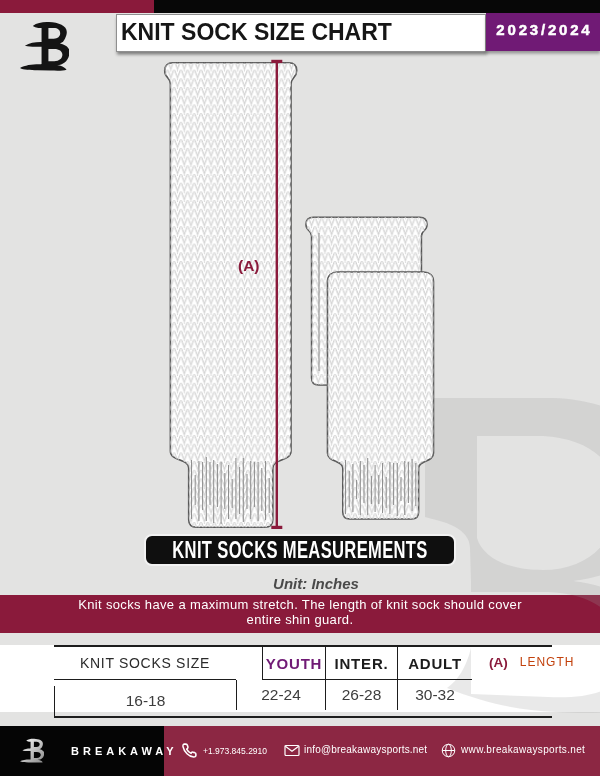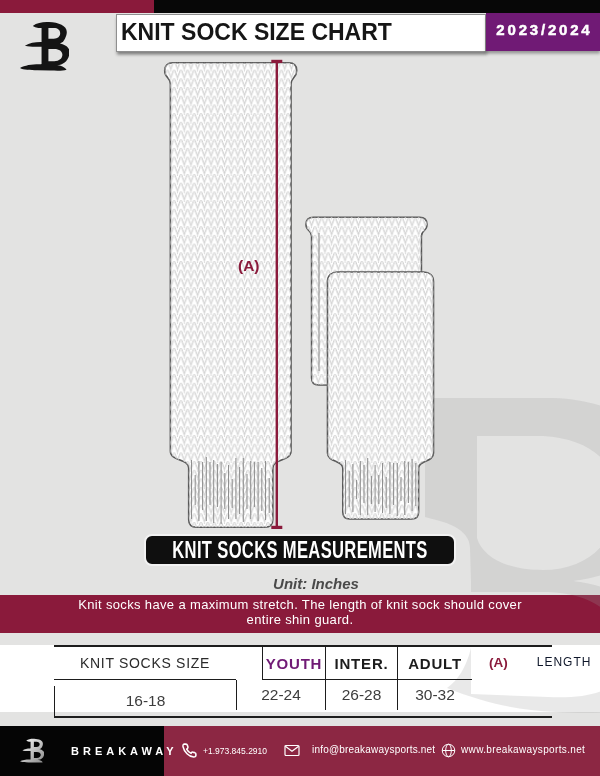--- a/index.html
+++ b/index.html
@@ -178,21 +178,21 @@
        border-top:2px solid #1d1d1d;border-bottom:2px solid #1d1d1d;">
 
     <div style="height:32px;border-bottom:1.5px solid #1d1d1d;display:flex;align-items:center;justify-content:center;
          font-size:14px;letter-spacing:0.7px;color:#2b2b2b;">KNIT SOCKS SIZE</div>
     <div style="height:32px;border-bottom:1.5px solid #1d1d1d;border-left:1.5px solid #1d1d1d;display:flex;align-items:center;justify-content:center;font-weight:bold;font-size:15px;letter-spacing:0.8px;color:#701a75;margin-left:26px;">YOUTH</div>
     <div style="height:32px;border-bottom:1.5px solid #1d1d1d;border-left:1.5px solid #1d1d1d;display:flex;align-items:center;justify-content:center;font-weight:bold;font-size:15px;letter-spacing:0.8px;color:#1c1c1c;">INTER.</div>
     <div style="height:32px;border-bottom:1.5px solid #1d1d1d;border-left:1.5px solid #1d1d1d;display:flex;align-items:center;justify-content:center;font-weight:bold;font-size:15px;letter-spacing:0.8px;color:#1c1c1c;">ADULT</div>
 
     <div style="height:30px;display:flex;align-items:center;padding-left:17px;font-size:12px;">
       <span style="font-weight:bold;color:#8a1a3b;font-size:13.5px;">(A)</span>
-      <span style="margin-left:22px;letter-spacing:1px;color:#0f172a;padding-left:7px;">LENGTH</span>
+      <span style="margin-left:5px;letter-spacing:1px;color:#c2410c;padding-left:7px;">LENGTH</span>
     </div>
     <div style="height:30px;border-left:1.5px solid #1d1d1d;display:flex;align-items:center;justify-content:center;font-size:15.5px;color:#3d3d3d;margin-top:6px;">16-18</div>
     <div style="height:30px;border-left:1.5px solid #1d1d1d;display:flex;align-items:center;justify-content:center;font-size:15.5px;color:#3d3d3d;">22-24</div>
     <div style="height:30px;border-left:1.5px solid #1d1d1d;display:flex;align-items:center;justify-content:center;font-size:15.5px;color:#3d3d3d;">26-28</div>
     <div style="height:30px;border-left:1.5px solid #1d1d1d;display:flex;align-items:center;justify-content:center;font-size:15.5px;color:#3d3d3d;">30-32</div>
   </div>
 </div>
 
 <div class="abs" style="left:0;top:726px;width:164px;height:50px;background:#050505;z-index:8;"></div>
 
@@ -226,21 +226,21 @@
       C9.7,8.7 10,7.9 9.8,7.1 L9,4.6 C8.7,3.6 8,3 7,3 Z"></path>
 </svg>
 
 <div class="abs" style="left:203px;top:746px;z-index:9;color:#fff;font-size:8.5px;letter-spacing:0px;">+1.973.845.2910</div>
 
 <svg class="abs" style="left:284px;top:744px;z-index:9;" width="16" height="13" viewBox="0 0 24 18">
   <rect x="1.5" y="1.5" width="21" height="15" rx="1.5" fill="none" stroke="#fff" stroke-width="1.8"></rect>
   <path d="M2,2.5 L12,10 L22,2.5" fill="none" stroke="#fff" stroke-width="1.8"></path>
 </svg>
 
-<div class="abs" style="left:312px;top:744px;z-index:9;color:#fff;font-size:10px;letter-spacing:0.2px;">info@breakawaysports.net</div>
+<div class="abs" style="left:304px;top:744px;z-index:9;color:#fff;font-size:10px;letter-spacing:0.2px;">info@breakawaysports.net</div>
 
 <svg class="abs" style="left:441px;top:743px;z-index:9;" width="15" height="15" viewBox="0 0 24 24">
   <g fill="none" stroke="#fff" stroke-width="1.6">
     <circle cx="12" cy="12" r="10"></circle>
     <ellipse cx="12" cy="12" rx="4.5" ry="10"></ellipse>
     <line x1="2" y1="12" x2="22" y2="12"></line>
   </g>
 </svg>
 
 <div class="abs" style="left:461px;top:744px;z-index:9;color:#fff;font-size:10px;letter-spacing:0.35px;">www.breakawaysports.net</div>

